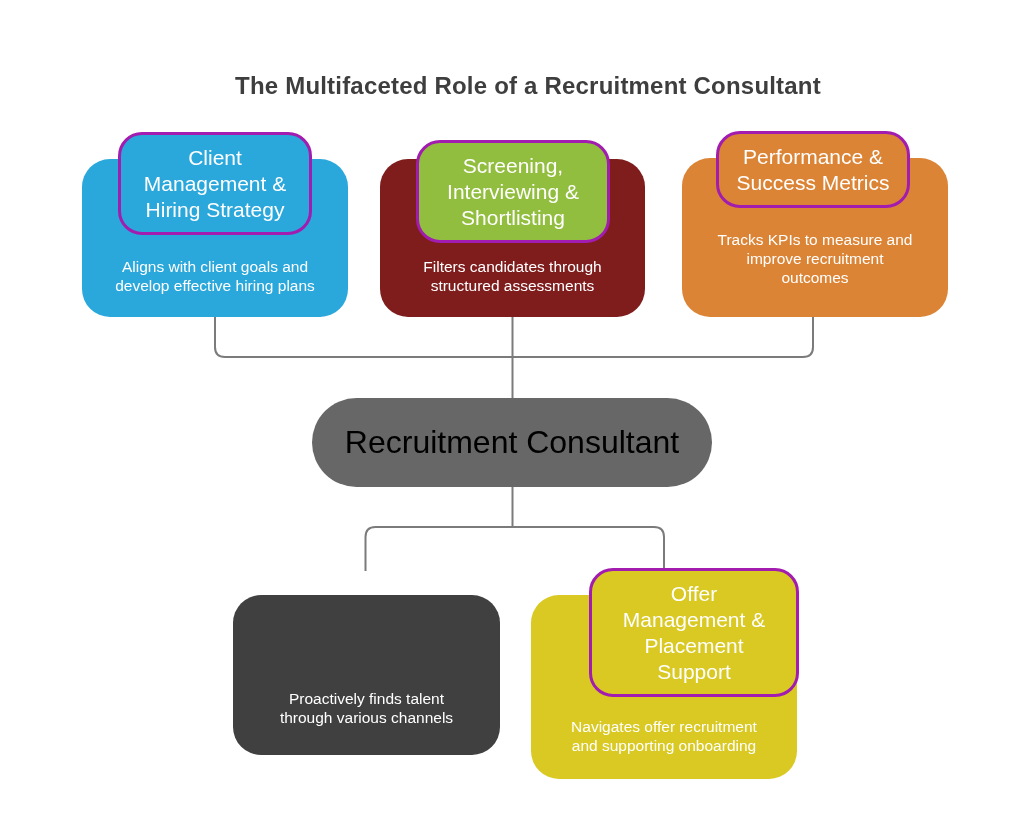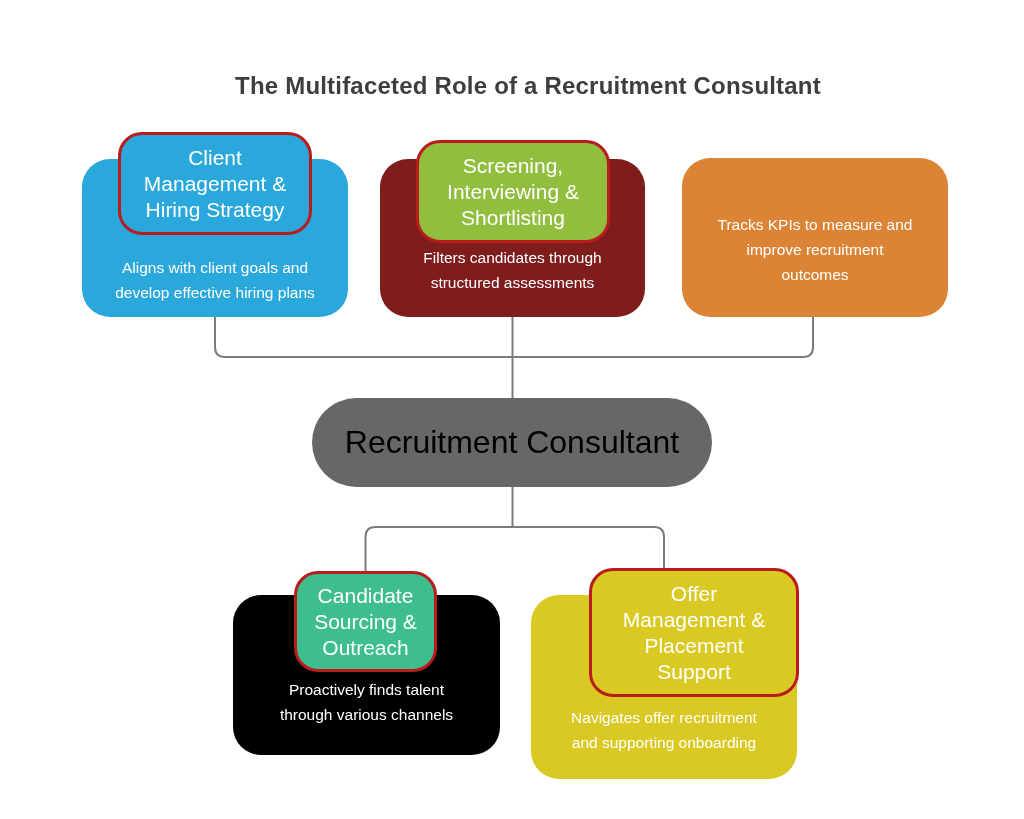--- a/index.html
+++ b/index.html
@@ -35,42 +35,42 @@
     box-sizing: border-box;
     border-radius: 28px;
     color: #ffffff;
     display: flex;
     align-items: flex-end;
     justify-content: center;
   }
   .node-desc {
     margin: 0;
     font-size: 15.5px;
-    line-height: 25px;
+    line-height: 19px;
     text-align: center;
     white-space: pre-line;
     font-weight: 400;
   }
   .node-header {
     position: absolute;
     box-sizing: border-box;
-    border: 3px solid #b91c1c;
+    border: 3px solid #a21caf;
     border-radius: 24px;
     color: #ffffff;
     display: flex;
     align-items: center;
     justify-content: center;
     text-align: center;
     font-size: 21px;
     line-height: 26px;
   }
   .node-header-text { white-space: pre-line; }
 
   
-  .body--client      { left: 82px;  top: 159px; width: 266px; height: 158px; padding-bottom: 12px; }
+  .body--client      { left: 82px;  top: 159px; width: 266px; height: 158px; padding-bottom: 22px; }
   .header--client    { left: 118px; top: 132px; width: 194px; height: 103px; }
   .body--screening   { left: 380px; top: 159px; width: 265px; height: 158px; padding-bottom: 22px; }
   .header--screening { left: 416px; top: 140px; width: 194px; height: 103px; }
   .body--performance   { left: 682px; top: 158px; width: 266px; height: 159px; padding-bottom: 30px; }
   .header--performance { left: 716px; top: 131px; width: 194px; height: 77px; }
 
   
   .body--candidate   { left: 233px; top: 595px; width: 267px; height: 160px; padding-bottom: 28px; }
   .header--candidate { left: 294px; top: 571px; width: 143px; height: 101px; }
   .body--offer       { left: 531px; top: 595px; width: 266px; height: 184px; padding-bottom: 24px; }
@@ -125,33 +125,32 @@
     <span class="node-header-text">Screening,
 Interviewing &amp;
 Shortlisting</span>
   </div>
 
   <div class="node-body body--performance" style="background-color: rgb(220, 132, 53);">
     <p class="node-desc">Tracks KPIs to measure and
 improve recruitment
 outcomes</p>
   </div>
+  <div class="node-header header--performance" style="background-color: rgb(220, 132, 53);">
+    <span class="node-header-text">Performance &amp;
+Success Metrics</span>
+  </div>
 
   <div class="pill" style="background-color: rgb(103, 103, 103);">
     <span>Recruitment Consultant</span>
   </div>
 
-  <div class="node-body body--candidate" style="background-color: #000000;">
+  <div class="node-body body--candidate" style="background-color: #404040;">
     <p class="node-desc">Proactively finds talent
 through various channels</p>
-  </div>
-  <div class="node-header header--candidate" style="background-color: rgb(61, 190, 140);">
-    <span class="node-header-text">Candidate
-Sourcing &amp;
-Outreach</span>
   </div>
 
   <div class="node-body body--offer" style="background-color: rgb(217, 201, 34);">
     <p class="node-desc">Navigates offer recruitment
 and supporting onboarding</p>
   </div>
   <div class="node-header header--offer" style="background-color: rgb(217, 201, 34);">
     <span class="node-header-text">Offer
 Management &amp;
 Placement

